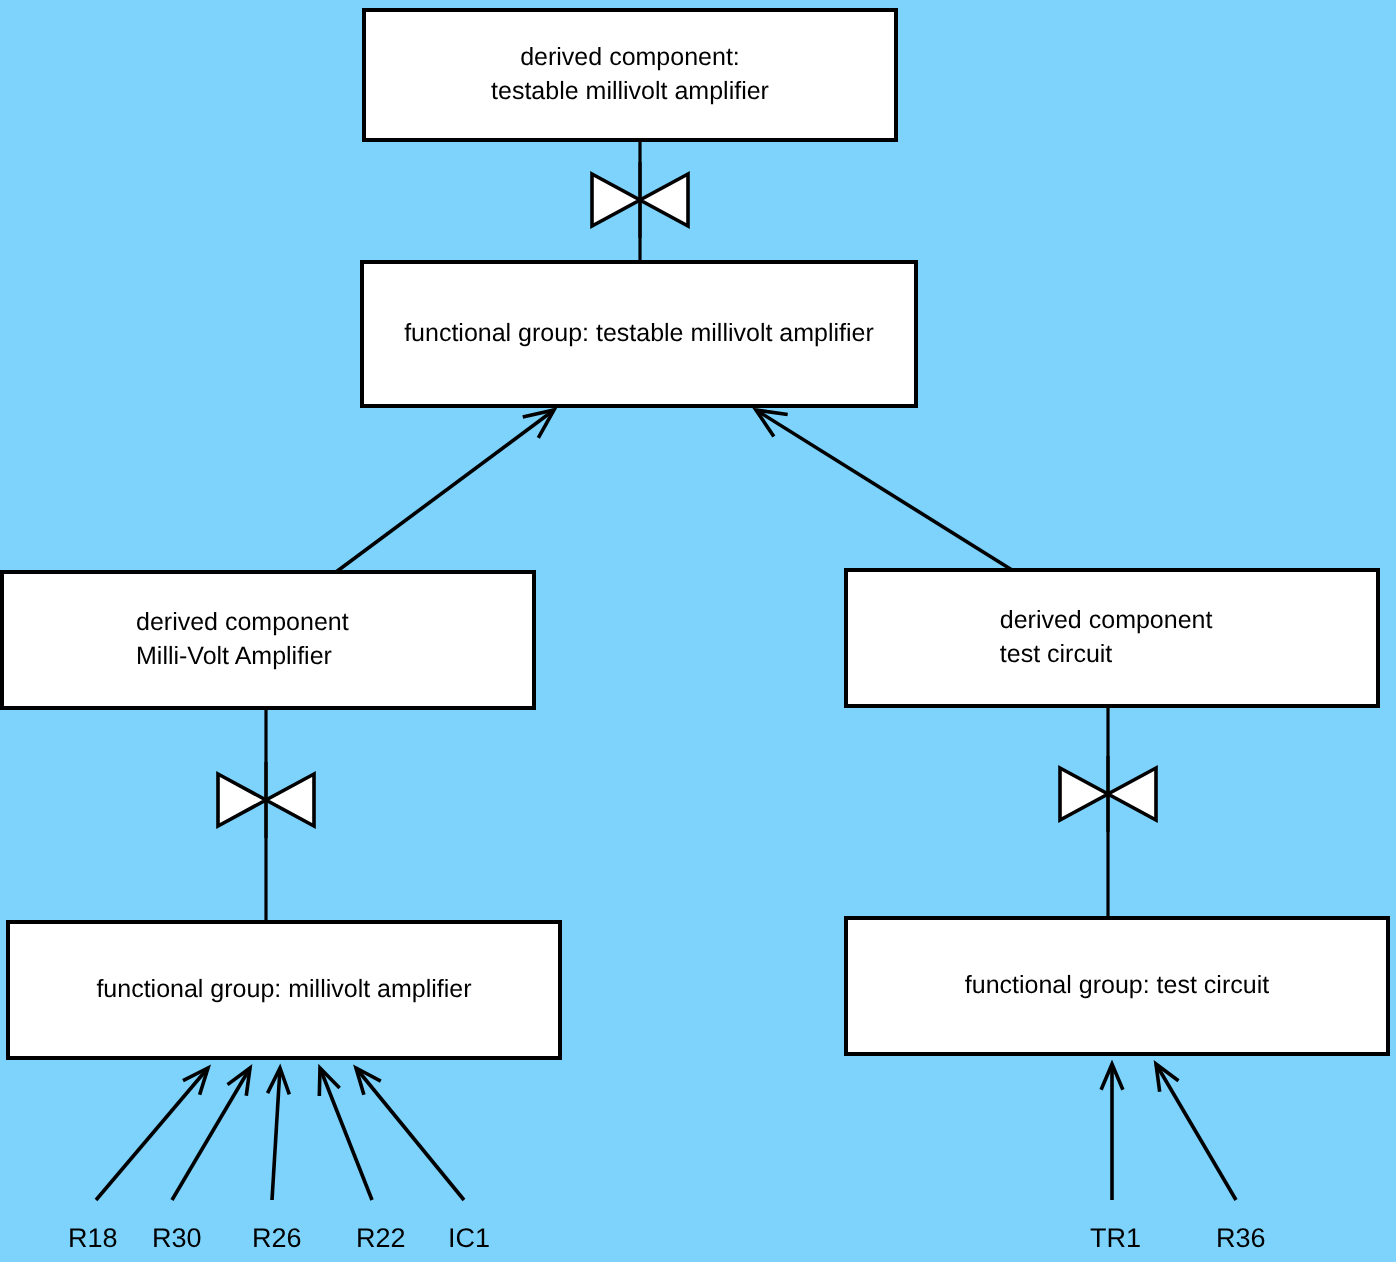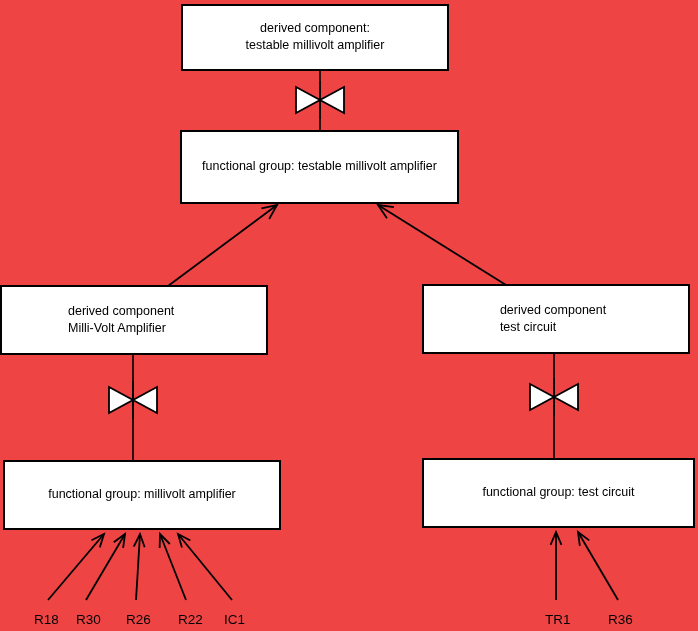--- a/index.html
+++ b/index.html
@@ -8,21 +8,21 @@
     padding: 0;
     background: #ffffff;
   }
   body {
     font-family: "Liberation Sans", sans-serif;
   }
   #diagram-root {
     position: relative;
     width: 698px;
     height: 631px;
-    background: #ef4444;
+    background: #7dd3fc;
     overflow: hidden;
   }
   svg#diagram-canvas {
     display: block;
     width: 698px;
     height: 631px;
   }
   .box-rect {
     fill: #ffffff;
     stroke: #000000;

